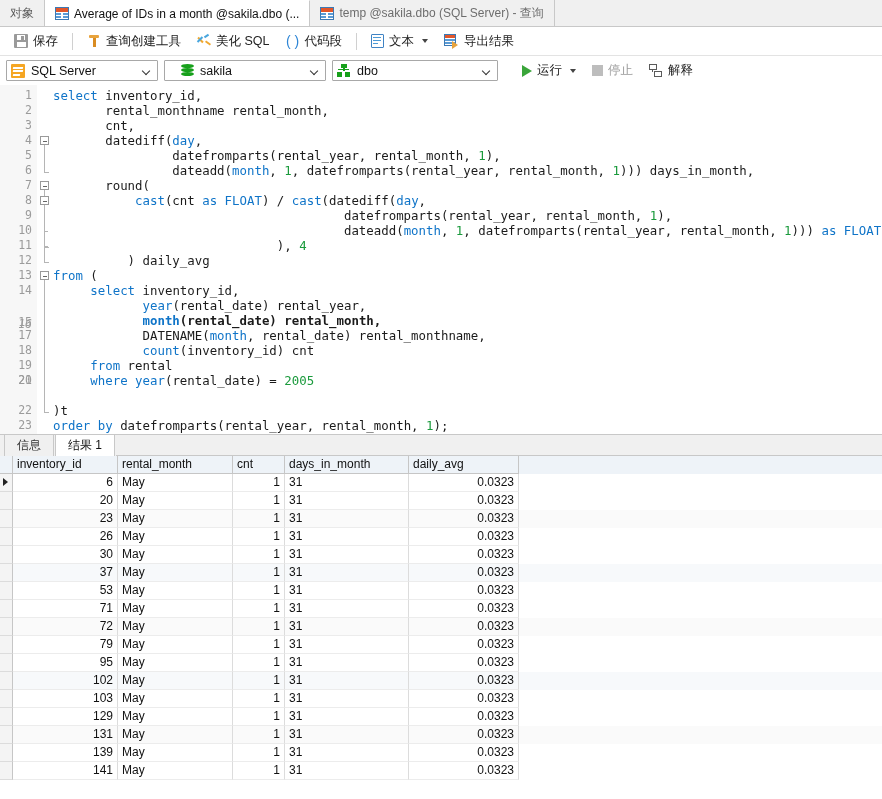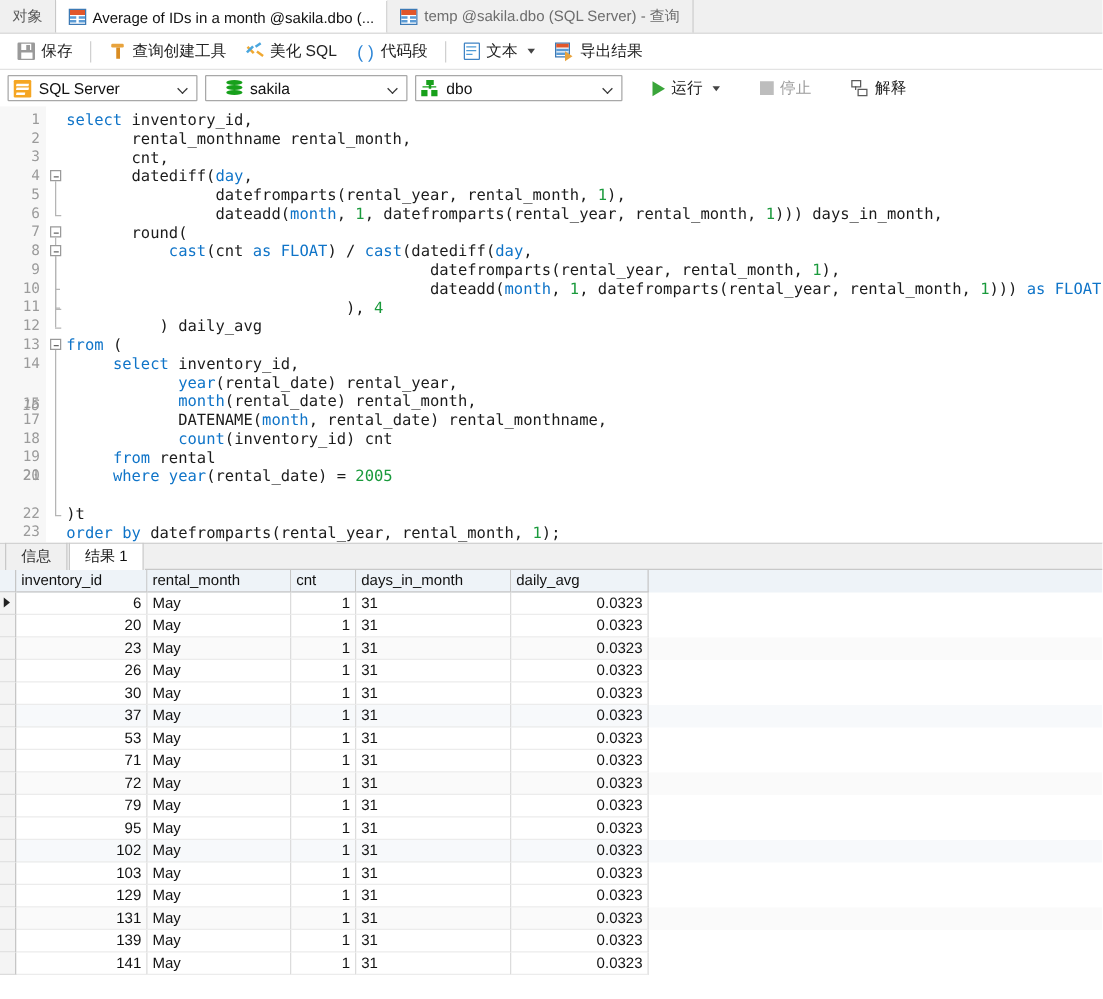--- a/index.html
+++ b/index.html
@@ -112,21 +112,21 @@
   .ic-db .d1{top:0px;} .ic-db .d2{top:4px;} .ic-db .d3{top:8px;}
 
   
   .ic-sch{width:14px;height:14px;position:relative;flex:none;}
   .ic-sch .top{position:absolute;left:4px;top:0px;width:6px;height:4px;background:#17a01b;}
   .ic-sch .l{position:absolute;left:0px;top:8px;width:5px;height:5px;background:#17a01b;}
   .ic-sch .r{position:absolute;left:8px;top:8px;width:5px;height:5px;background:#17a01b;}
   .ic-sch .bar{position:absolute;left:1px;top:5.5px;width:11px;height:1.3px;background:#17a01b;}
   .ic-sch .st{position:absolute;left:6.3px;top:4px;width:1.3px;height:3px;background:#17a01b;}
 
-  .run-area{display:flex;align-items:center;margin-left:10px;gap:16px;text-align:right;}
+  .run-area{display:flex;align-items:center;margin-left:10px;gap:0px;text-align:right;}
   .play{width:0;height:0;border-top:6px solid transparent;border-bottom:6px solid transparent;
     border-left:10px solid #3aa53a;flex:none;}
   .stopsq{width:11px;height:11px;background:#bdbdbd;flex:none;}
   .ic-expl{width:14px;height:14px;position:relative;flex:none;}
   .ic-expl .a{position:absolute;left:0;top:0;width:8px;height:6px;border:1.3px solid #5a5a5a;box-sizing:border-box;}
   .ic-expl .b{position:absolute;left:5px;top:7px;width:8px;height:6px;border:1.3px solid #5a5a5a;box-sizing:border-box;}
   .ic-expl .c{position:absolute;left:3px;top:5px;width:1.3px;height:3px;background:#5a5a5a;}
   .dim{color:#9a9a9a;}
 
   
@@ -370,21 +370,21 @@
       <div class="cline" style="top: 78px;">                dateadd(<span class="kw">month</span>, <span class="num">1</span>, datefromparts(rental_year, rental_month, <span class="num">1</span>))) days_in_month,</div>
       <div class="cline" style="top: 93px;">       round(</div>
       <div class="cline" style="top: 108px;">           <span class="kw">cast</span>(cnt <span class="kw">as</span> <span class="kw">FLOAT</span>) / <span class="kw">cast</span>(datediff(<span class="kw">day</span>,</div>
       <div class="cline" style="top: 123px;">                                       datefromparts(rental_year, rental_month, <span class="num">1</span>),</div>
       <div class="cline" style="top: 138px;">                                       dateadd(<span class="kw">month</span>, <span class="num">1</span>, datefromparts(rental_year, rental_month, <span class="num">1</span>))) <span class="kw">as</span> <span class="kw">FLOAT</span></div>
       <div class="cline" style="top: 153px;">                              ), <span class="num">4</span></div>
       <div class="cline" style="top: 168px;">          ) daily_avg</div>
       <div class="cline" style="top: 183px;"><span class="kw">from</span> (</div>
       <div class="cline" style="top: 198px;">     <span class="kw">select</span> inventory_id,</div>
       <div class="cline" style="top: 213px;">            <span class="kw">year</span>(rental_date) rental_year,</div>
-      <div class="cline" style="top: 228px;">            <span class="kw">month</span>(rental_date) rental_month,</div>
+      <div class="cline" style="top: 228px; font-weight: bold;">            <span class="kw">month</span>(rental_date) rental_month,</div>
       <div class="cline" style="top: 243px;">            DATENAME(<span class="kw">month</span>, rental_date) rental_monthname,</div>
       <div class="cline" style="top: 258px;">            <span class="kw">count</span>(inventory_id) cnt</div>
       <div class="cline" style="top: 273px;">     <span class="kw">from</span> rental</div>
       <div class="cline" style="top: 288px;">     <span class="kw">where</span> <span class="kw">year</span>(rental_date) = <span class="num">2005</span></div>
       <div class="cline" style="top: 318px;">)t</div>
       <div class="cline" style="top: 333px;"><span class="kw">order</span> <span class="kw">by</span> datefromparts(rental_year, rental_month, <span class="num">1</span>);</div>
     </div>
 </div>
 
 <div class="restabs">

